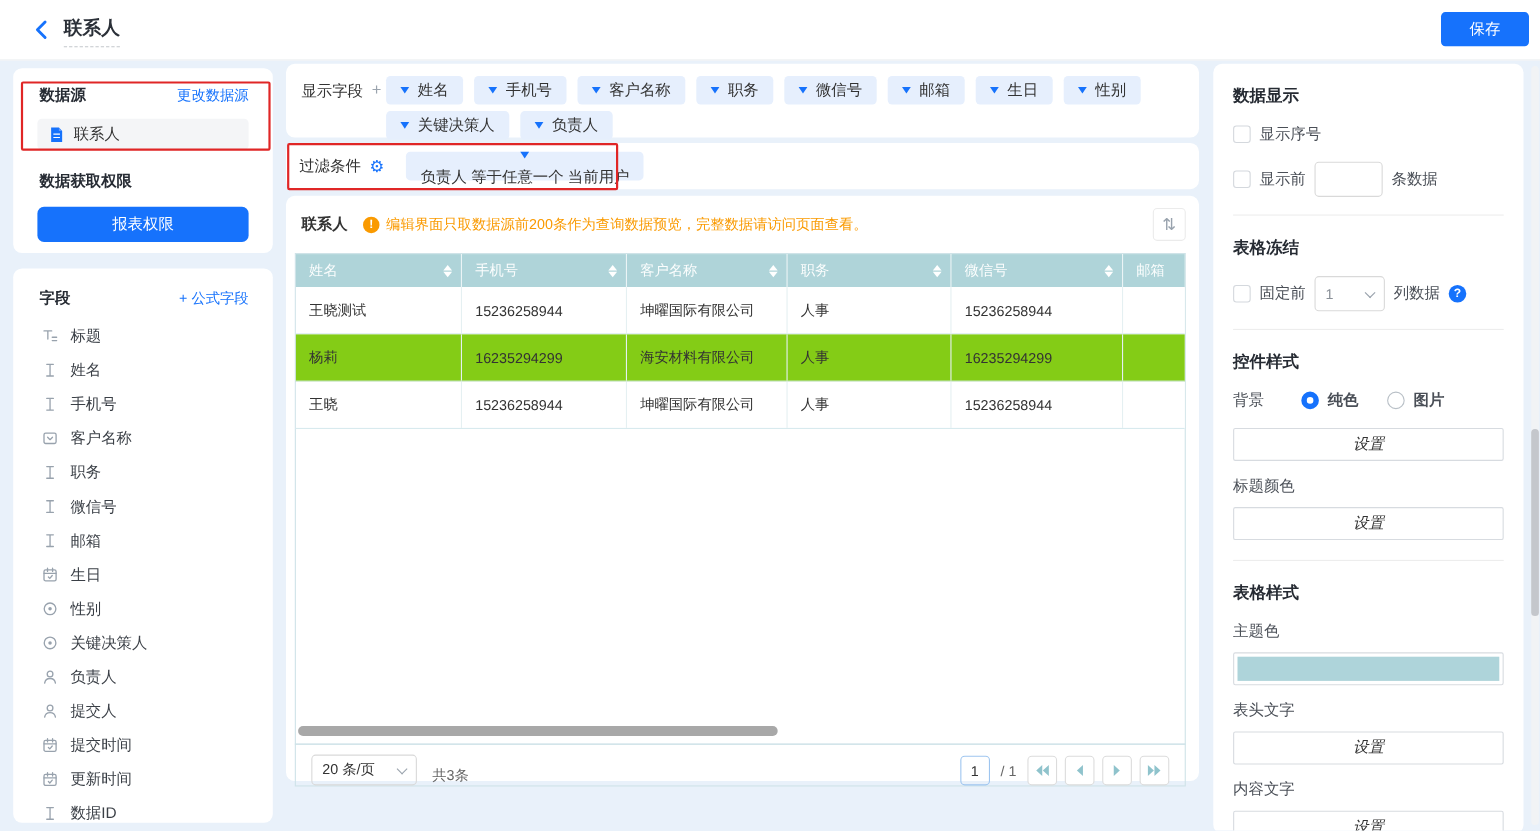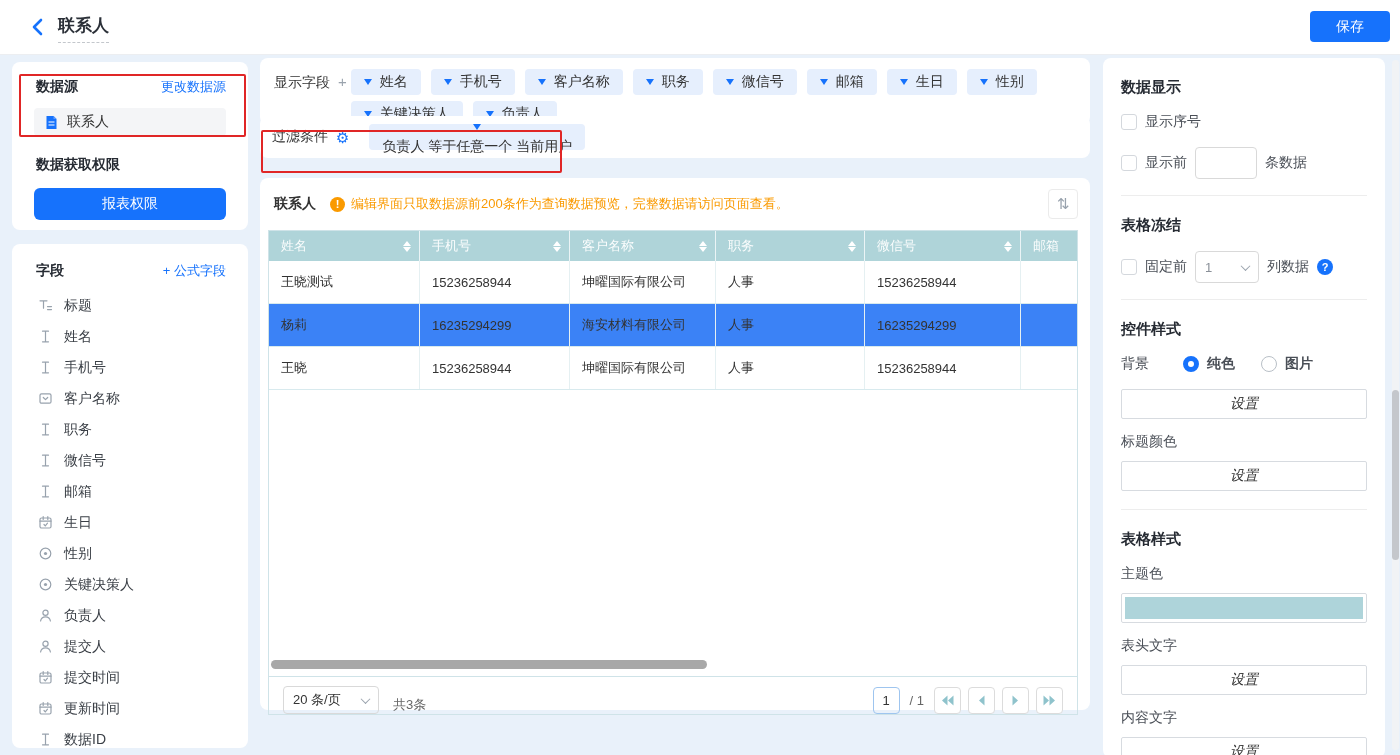--- a/index.html
+++ b/index.html
@@ -32,21 +32,21 @@
   .field-item svg { width:15px; height:15px; }
 
   
   .p-display { left:260px; top:58px; width:830px; height:67px; padding:8px 12px; display:flex; align-items:flex-start; }
   .df-label { font-size:14px; color:#333; margin:8px 2px 0 2px; white-space:nowrap; }
   .df-add { font-size:15px; color:#9aa3ad; margin:7px 4px 0 6px; cursor:pointer; }
   .chips { display:flex; flex-wrap:wrap; }
   .chip { display:inline-flex; align-items:center; gap:8px; background:#e6effd; border-radius:4px; padding:0 13px; height:26px; font-size:14px; color:#333; margin:3px 10px 3px 0; cursor:pointer; }
   .caret-down { width:0; height:0; border-left:4.5px solid transparent; border-right:4.5px solid transparent; border-top:6px solid #1672fc; }
 
-  .p-filter { left:260px; top:116px; width:830px; height:42px; display:flex; align-items:center; padding:0 12px; gap:8px; }
+  .p-filter { left:260px; top:130px; width:830px; height:42px; display:flex; align-items:center; padding:0 12px; gap:8px; }
   .filter-label { font-size:14px; color:#333; }
   .gear { color:#1672fc; font-size:15px; line-height:1; cursor:pointer; }
 
   .p-preview { left:260px; top:178px; width:830px; height:532px; padding:8px 12px 0 8px; }
   .pv-head { display:flex; align-items:center; height:36px; padding-left:6px; }
   .pv-title { font-size:14px; font-weight:bold; margin-right:14px; }
   .warn-badge { width:15px; height:15px; border-radius:50%; background:#fa9a00; color:#fff; font-size:11px; font-weight:bold; display:inline-flex; align-items:center; justify-content:center; margin-right:6px; flex:none; }
   .warn-text { color:#fa9a00; font-size:13px; }
   .sort-box { margin-left:auto; width:30px; height:30px; border:1px solid #ebebeb; border-radius:4px; color:#98a2ad; font-size:15px; display:flex; align-items:center; justify-content:center; cursor:pointer; }
 
@@ -54,21 +54,21 @@
   .trow { display:grid; grid-template-columns:151px 150px 146px 149px 156px minmax(0,1fr); }
   .thead { background:#afd4d9; height:30px; }
   .thead .th { display:flex; align-items:center; color:#fbfdfd; font-size:13px; padding:0 8px 0 12px; border-right:1px solid rgba(255,255,255,.75); cursor:pointer; }
   .thead .th:last-child { border-right:none; }
   .th .sort-caret { margin-left:auto; display:flex; flex-direction:column; gap:1px; }
   .th .sort-caret i { width:0; height:0; border-left:4px solid transparent; border-right:4px solid transparent; }
   .th .sort-caret i.up { border-bottom:5px solid #fff; }
   .th .sort-caret i.dn { border-top:5px solid #fff; }
   .thead .th:last-child .sort-caret { display:none; }
   .tbody .trow { height:43px; border-bottom:1px solid #d8eaee; background:#fff; }
-  .tbody .trow:nth-of-type(2) { background:#3b82f6; }
+  .tbody .trow:nth-of-type(2) { background:#84cc16; }
   .tbody .td { display:flex; align-items:center; font-size:13px; color:#333; padding-left:12px; border-right:1px solid #e5f0f2; overflow:hidden; white-space:nowrap; }
   .tbody .td:last-child { border-right:none; }
   .hscroll { position:absolute; left:2px; bottom:7px; width:436px; height:9px; background:#a8a8a8; border-radius:5px; cursor:pointer; }
 
   .tfoot { position:relative; margin-top:-1px; width:810px; height:39px; border:1px solid #cfe3e8; display:flex; align-items:flex-end; padding:0 14px; }
   .psize-box { width:96px; height:28px; border:1px solid #d9d9d9; border-radius:4px; display:flex; align-items:center; padding:0 9px; font-size:13px; color:#333; cursor:pointer; }
   .chev { display:inline-block; width:7px; height:7px; border-right:1.5px solid #9aa3ad; border-bottom:1.5px solid #9aa3ad; transform:rotate(45deg) translate(-1px,-1px); margin-left:auto; }
   .total-text { margin-left:14px; font-size:13px; color:#666; }
   .pager { margin-left:auto; display:flex; align-items:center; gap:7px; }
   .page-box { width:27px; height:27px; border:1px solid #9ec5ef; border-radius:4px; display:flex; align-items:center; justify-content:center; font-size:13px; color:#333; }

